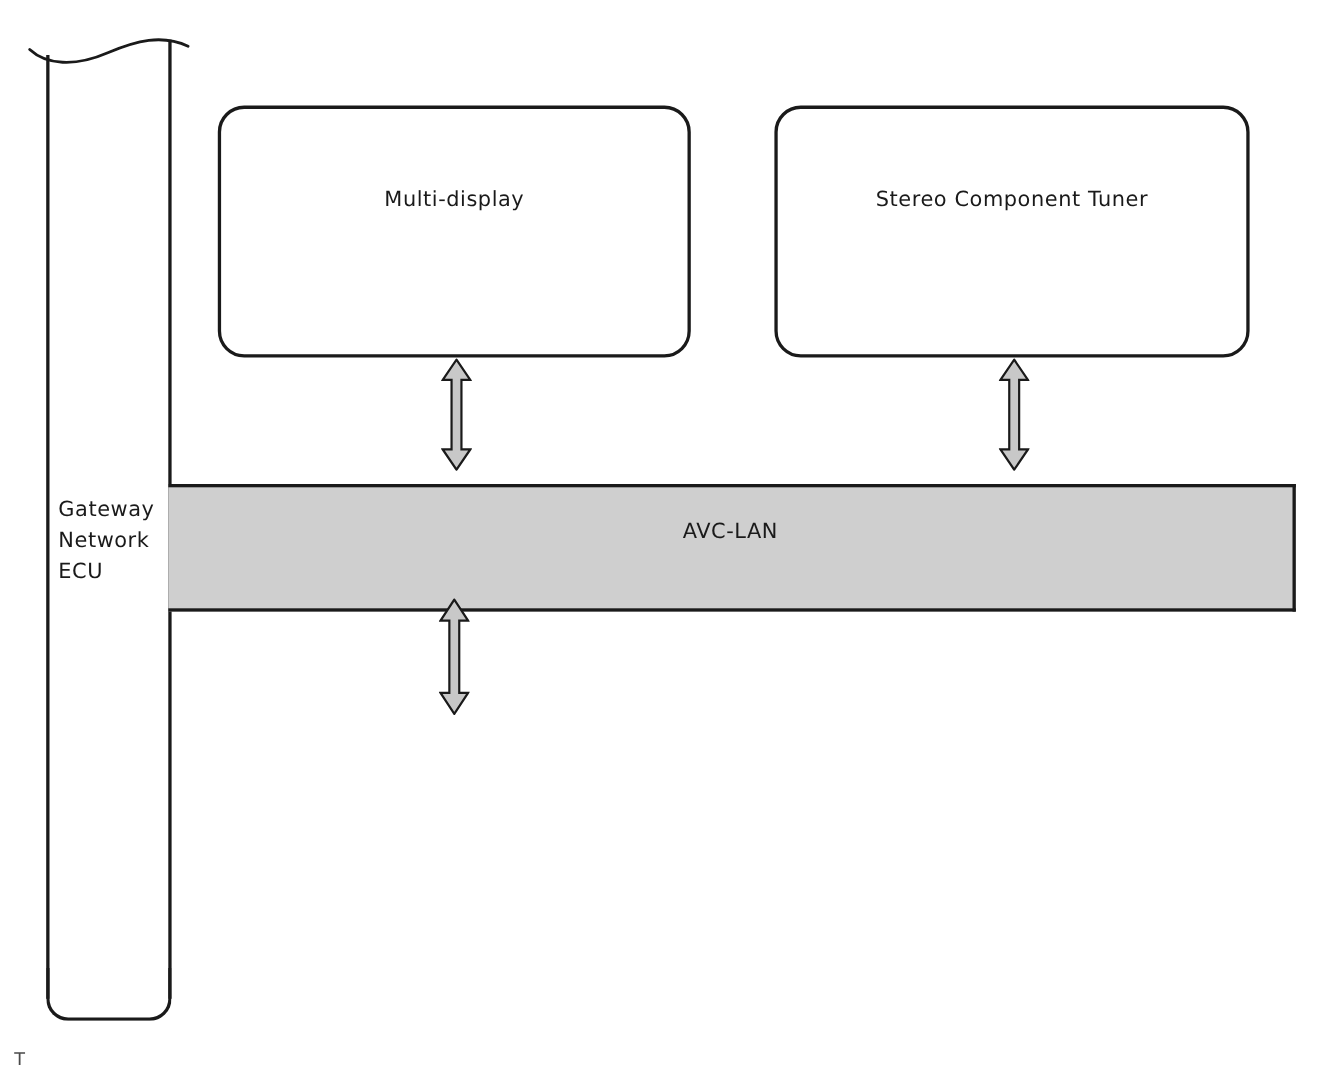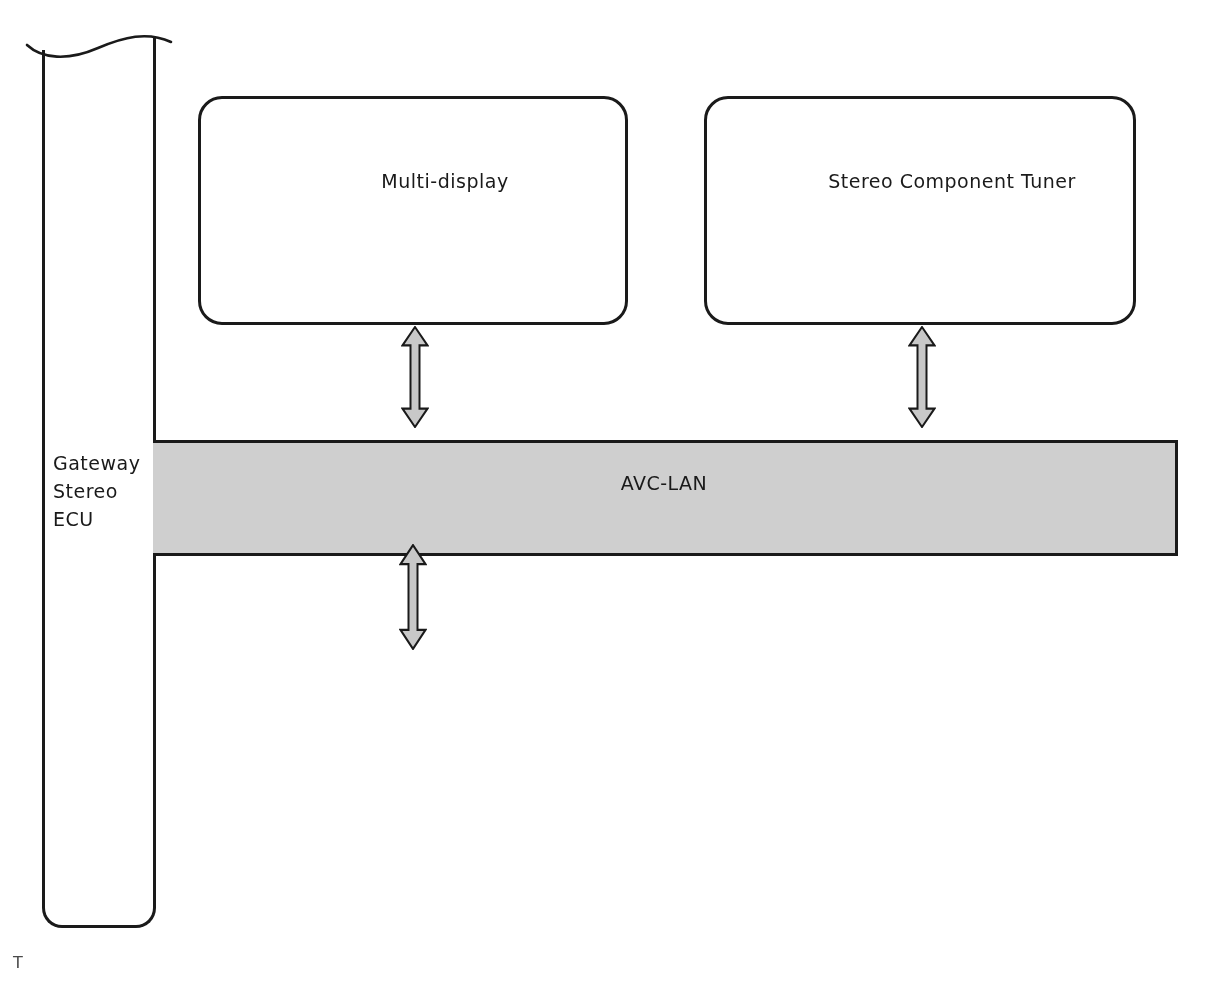--- a/index.html
+++ b/index.html
@@ -55,21 +55,21 @@
     box-sizing:border-box;background:var(--background);
     border:3px solid var(--line);border-radius:24px;
   }
   .node-multi{left:198px;top:96px;width:430px;height:229px;}
   .node-tuner{left:704px;top:96px;width:432px;height:229px;}
   .node-amp{left:197px;top:650px;width:433px;height:225px;}
   .node-label{
     position:absolute;left:0;width:100%;
     text-align:center;font-size:19px;letter-spacing:0.5px;
   }
-  .node-multi .node-label,.node-tuner .node-label{top:71px;margin-left:32px;}
+  .node-multi .node-label,.node-tuner .node-label{top:71px;}
   .node-amp .node-label{top:69px;}
 
   
   .arrow{display:block;}
   .arrow path{fill:var(--arrow-fill);stroke:var(--line);stroke-width:2;stroke-linejoin:miter;}
   .arrow-1{left:401px;top:326px;width:28px;height:102px;}
   .arrow-2{left:908px;top:326px;width:28px;height:102px;}
   .arrow-3{left:399px;top:544px;width:28px;height:106px;}
 
   .wave-path{fill:none;stroke:var(--line);stroke-width:2.6px;stroke-linecap:round;}
@@ -83,21 +83,21 @@
 <div class="canvas">
 
   <div class="abs gw-left-line"></div>
   <div class="abs gw-right-line"></div>
   <div class="abs gw-bottom-cap"></div>
   <svg class="abs gw-wave" viewBox="0 0 160 46" aria-hidden="true">
     <path class="wave-path" d="M 7 23 C 22 37, 48 39, 78 26 C 104 15, 127 9, 151 20"></path>
   </svg>
   <div class="abs gw-label">
     <div>Gateway</div>
-    <div>Stereo</div>
+    <div>Network</div>
     <div>ECU</div>
   </div>
 
   <div class="abs bus">
     <div class="bus-label">AVC-LAN</div>
   </div>
 
   <div class="abs node node-multi">
     <div class="node-label">Multi-display</div>
   </div>

